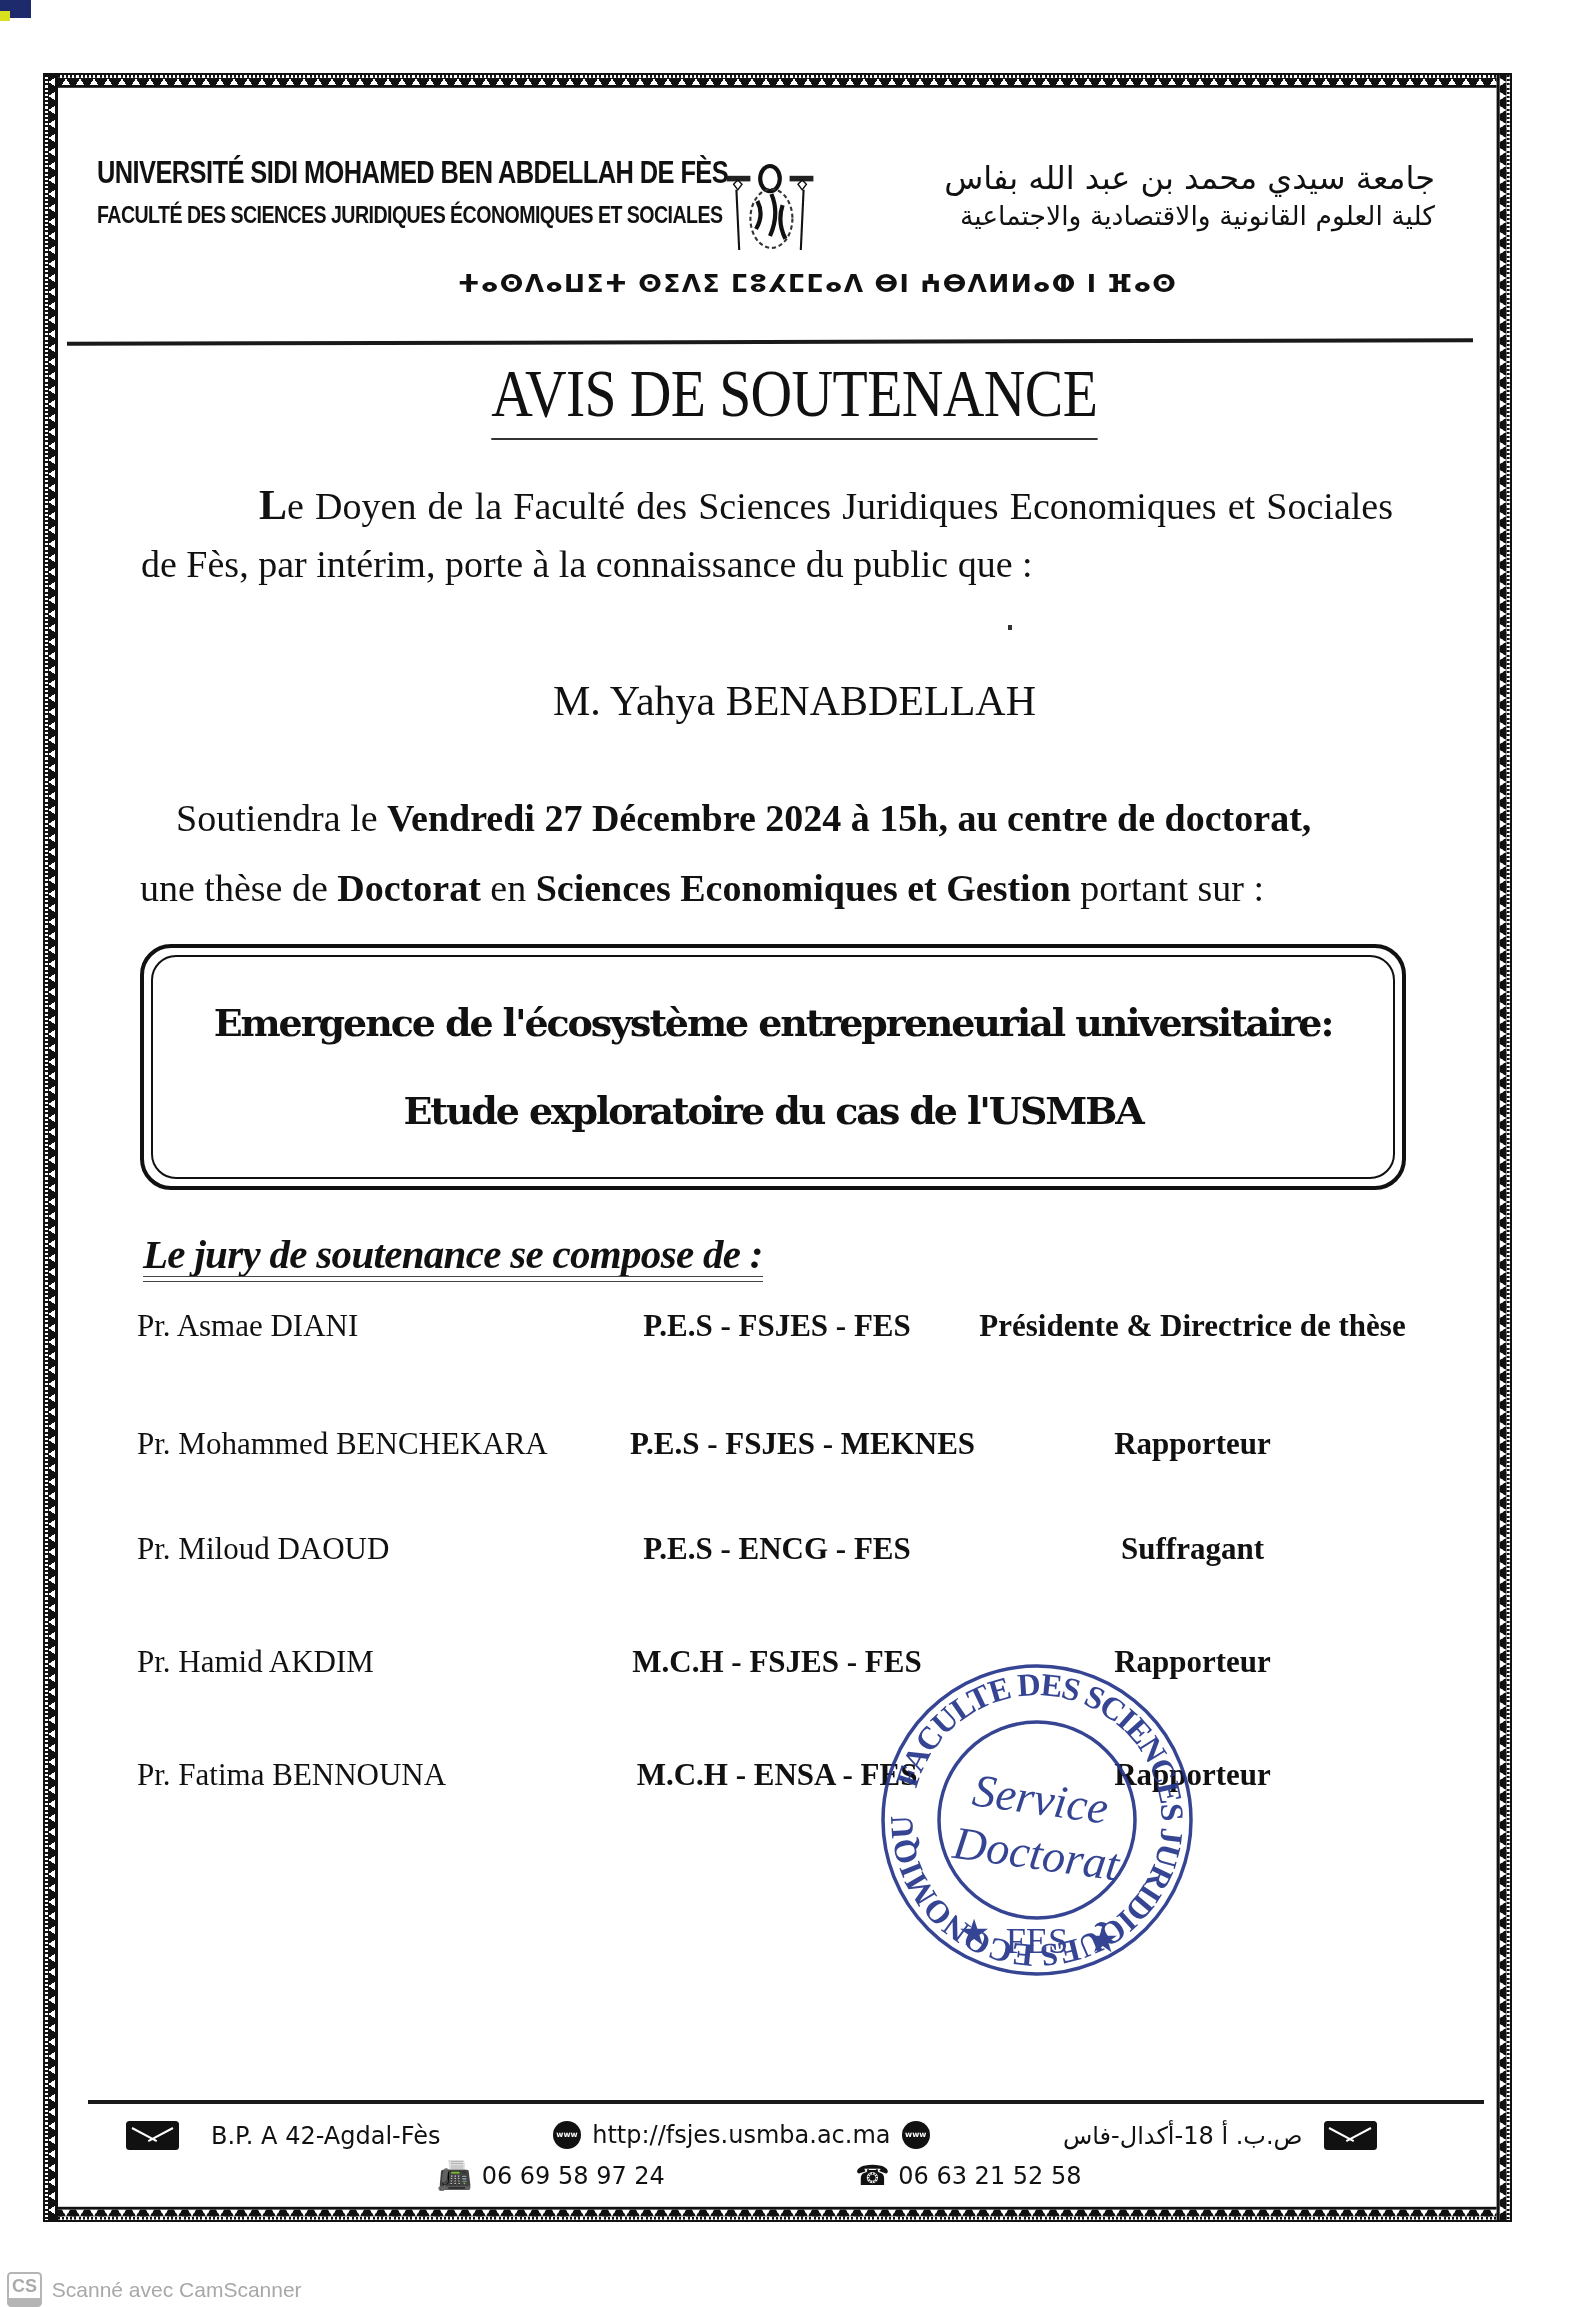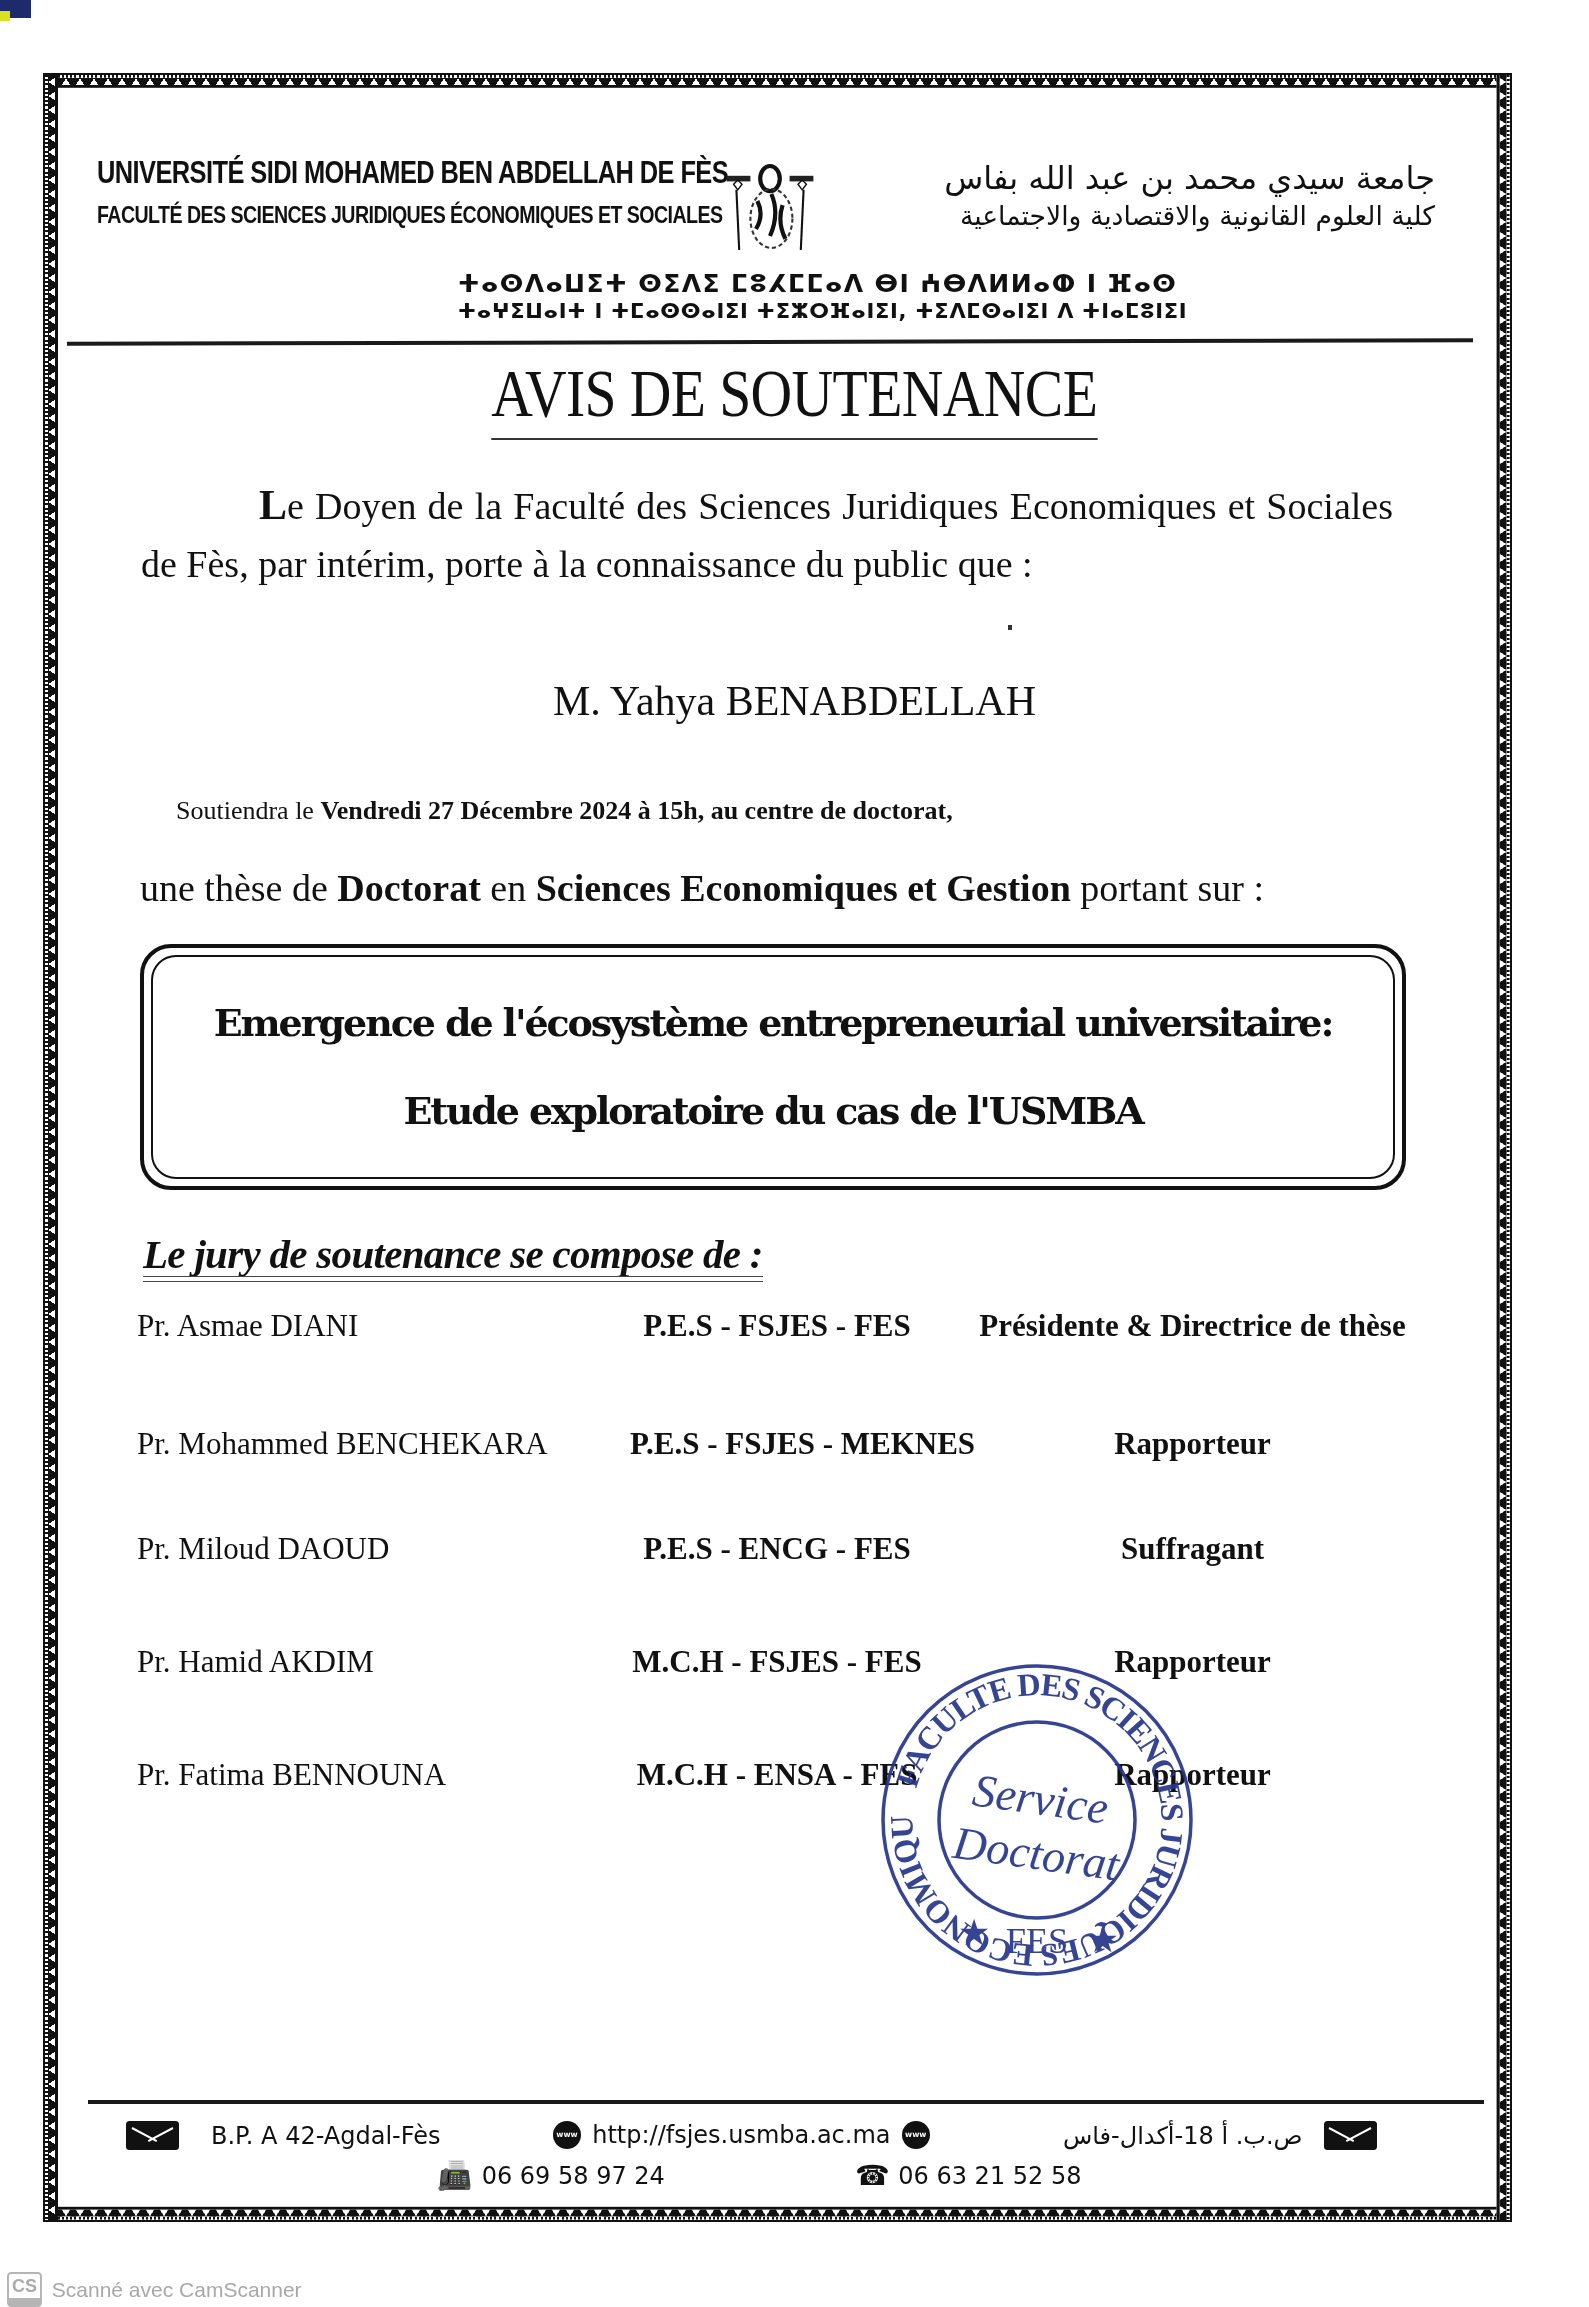--- a/index.html
+++ b/index.html
@@ -63,21 +63,21 @@
                 transform:scaleX(0.86); padding-bottom:7px; border-bottom:2.1px solid #333; line-height:1.1; }
 
   .para { position:absolute; left:141px; width:1252px; font-size:38px; line-height:58px;
           text-align:justify; text-align-last:left; font-family:"Liberation Serif", serif; }
   .para .indent { padding-left:118px; }
   .para .cap { font-weight:700; font-size:42px; }
   .dot { position:absolute; left:1008px; top:625px; width:3.5px; height:4.9px; background:#333; }
 
   .candidate { position:absolute; left:0; width:1589px; top:677px; text-align:center; font-size:42px; }
 
-  .line-date { position:absolute; left:176px; top:796px; font-size:26px; white-space:nowrap; }
+  .line-date { position:absolute; left:176px; top:796px; font-size:38px; white-space:nowrap; }
   .line-thesis { position:absolute; left:140px; top:866px; font-size:38px; white-space:nowrap; }
   .b { font-weight:700; }
 
   .thesis-box { position:absolute; left:140px; top:944px; width:1266px; height:246px; box-sizing:border-box;
                 border:4.2px solid #111; border-radius:31px; }
   .thesis-box::before { content:""; position:absolute; left:7px; top:7px; right:7px; bottom:7px;
                         border:2.1px solid #111; border-radius:25px; }
   .thesis-box .t1, .thesis-box .t2 { position:absolute; left:0; right:0; text-align:center;
                 font-family:"DejaVu Serif", serif; font-weight:700; font-size:38px; letter-spacing:-2.1px; }
   .thesis-box .t1 { top:52px; }
@@ -153,21 +153,20 @@
   </svg>
 </div>
 
 <div class="hdr-ar">
   <div class="l1">جامعة سيدي محمد بن عبد الله بفاس</div>
   <div class="l2">كلية العلوم القانونية والاقتصادية والاجتماعية</div>
 </div>
 
 <div class="tifinagh">
   <div class="l1">ⵜⴰⵙⴷⴰⵡⵉⵜ ⵙⵉⴷⵉ ⵎⵓⵃⵎⵎⴰⴷ ⴱⵏ ⵄⴱⴷⵍⵍⴰⵀ ⵏ ⴼⴰⵙ</div>
-  <div class="l2">ⵜⴰⵖⵉⵡⴰⵏⵜ ⵏ ⵜⵎⴰⵙⵙⴰⵏⵉⵏ ⵜⵉⵣⵔⴼⴰⵏⵉⵏ, ⵜⵉⴷⵎⵙⴰⵏⵉⵏ ⴷ ⵜⵏⴰⵎⵓⵏⵉⵏ</div>
 </div>
 
 <div class="rule-top"></div>
 
 <div class="title">
   <span>AVIS DE SOUTENANCE</span>
 </div>
 
 <div class="para" style="top:476px;">
   <span class="indent"></span><span class="cap">L</span><span>e Doyen de la Faculté des Sciences Juridiques Economiques et Sociales de Fès, par intérim, porte à la connaissance du public que :</span>

